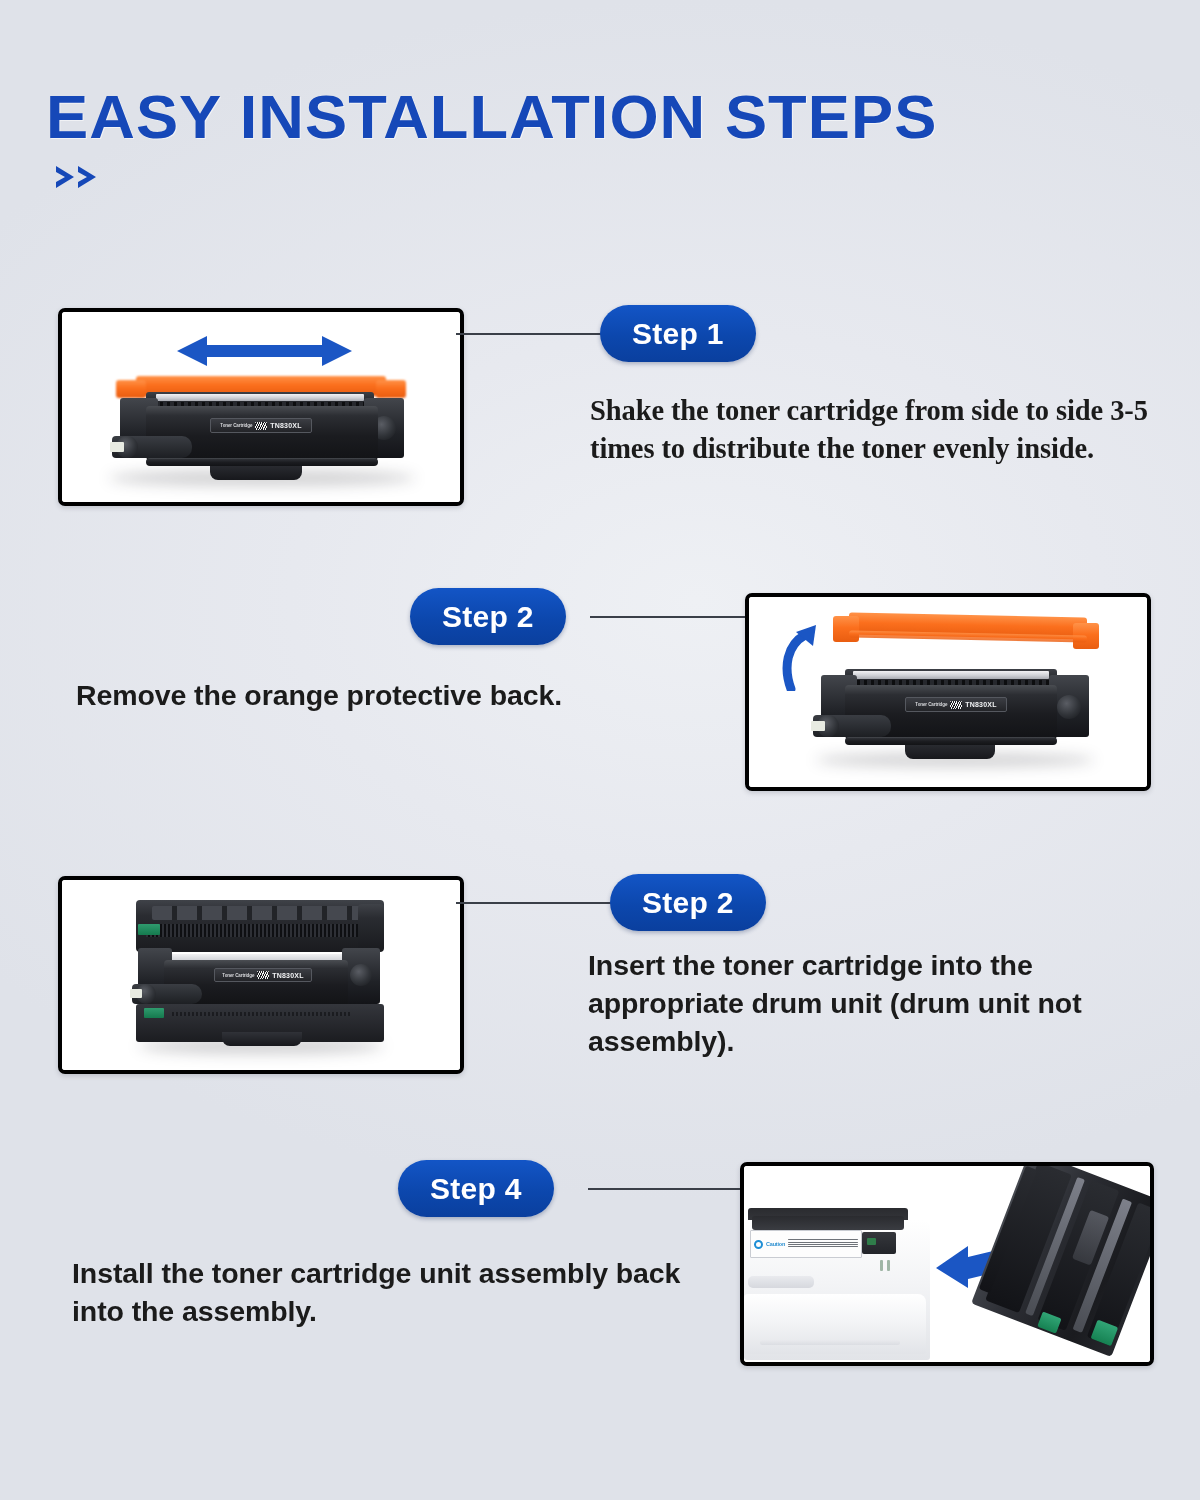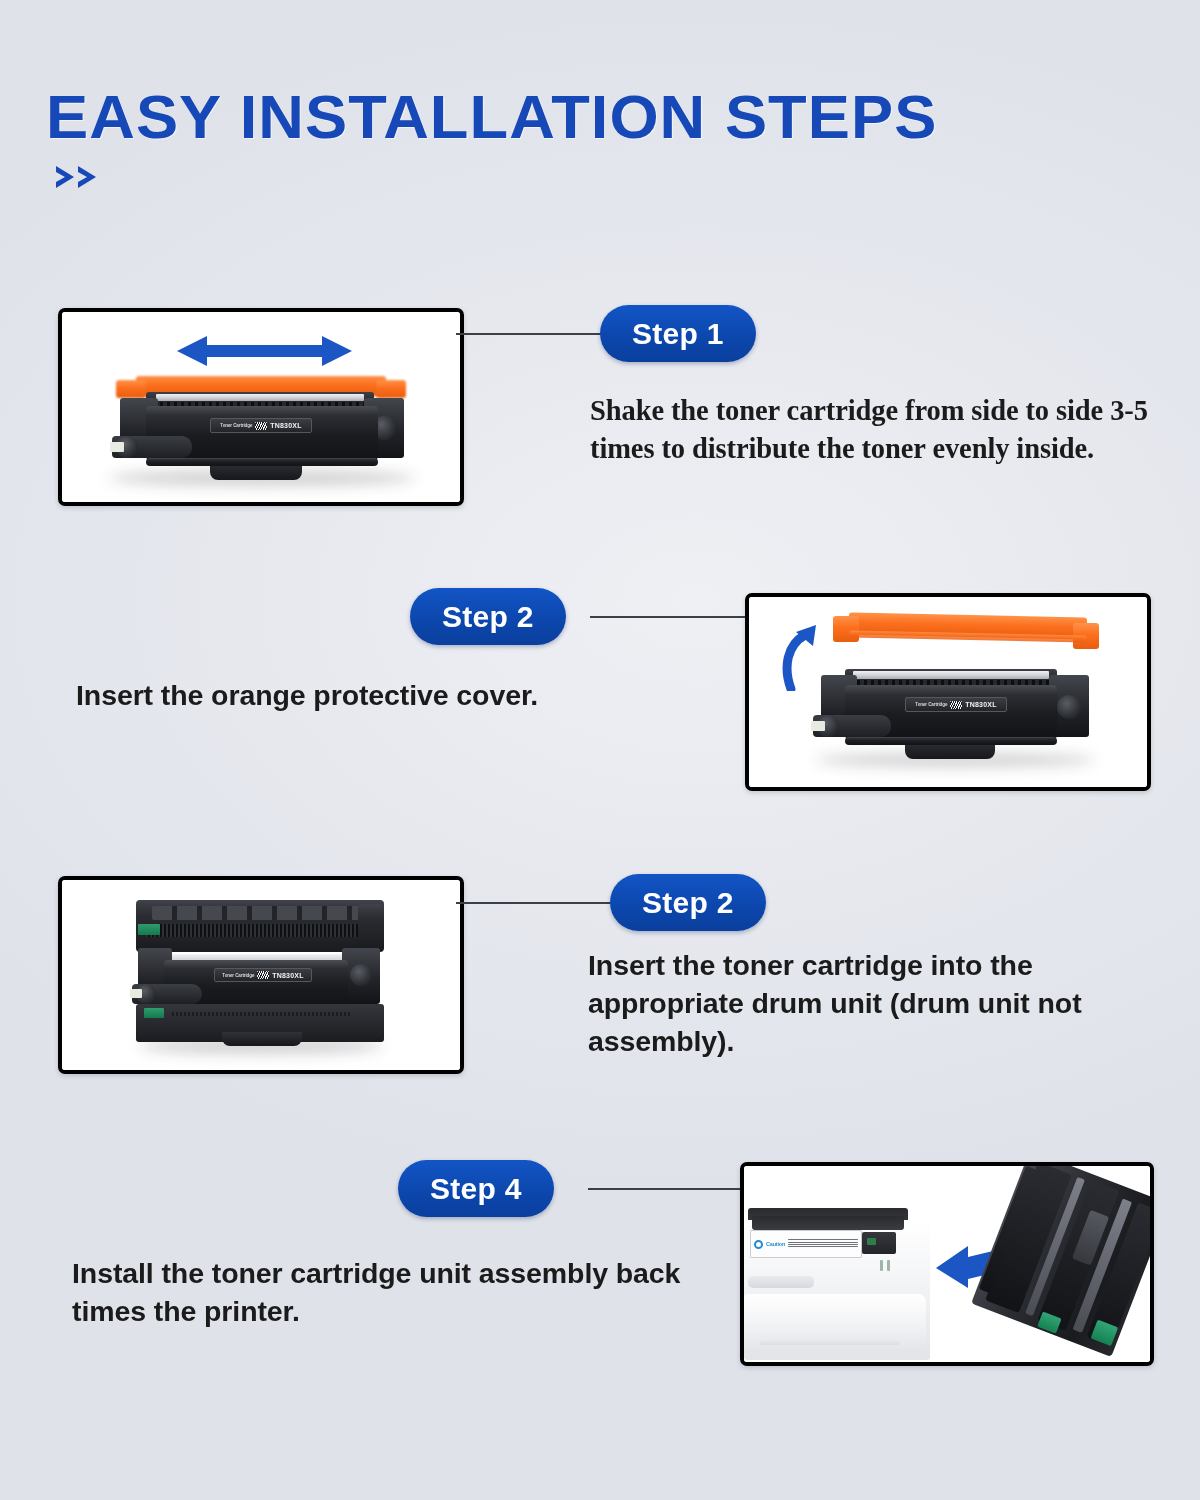--- a/index.html
+++ b/index.html
@@ -281,21 +281,21 @@
 </div>
 
 <div class="row">
 
   <div class="badge" style="left:410px;top:588px;">
     <span>Step 2</span>
   </div>
 
   <div class="connector" style="left:590px;top:616px;width:155px;"></div>
 
-  <div class="desc" style="left:76px;top:676px;width:620px;">Insert the orange protective cover.</div>
+  <div class="desc" style="left:76px;top:676px;width:620px;">Remove the orange protective back.</div>
 
   <div class="frame" style="left:745px;top:593px;width:398px;height:190px;">
     <div class="photo">
 
       <svg class="arrow-svg" style="left:30px;top:22px;" width="40" height="72" viewBox="0 0 40 72">
         <path d="M12 70 C4 48, 8 26, 26 16" stroke="#1b56c4" stroke-width="9" fill="none" stroke-linecap="round"></path>
         <path d="M37 6 L34 27 L17 13 Z" fill="#1b56c4"></path>
       </svg>
 
       <div class="toner" style="left:82px;top:16px;width:270px;height:40px;">
@@ -384,21 +384,21 @@
 </div>
 
 <div class="row">
 
   <div class="badge" style="left:398px;top:1160px;">
     <span>Step 4</span>
   </div>
 
   <div class="connector" style="left:588px;top:1188px;width:152px;"></div>
 
-  <div class="desc" style="left:72px;top:1254px;width:640px;">Install the toner cartridge unit assembly back times the printer.</div>
+  <div class="desc" style="left:72px;top:1254px;width:640px;">Install the toner cartridge unit assembly back into the assembly.</div>
 
   <div class="frame" style="left:740px;top:1162px;width:406px;height:196px;">
     <div class="photo">
 
       <div class="printer" style="left:-4px;top:42px;width:200px;height:150px;">
         <div class="p-top-dark" style="left:8px;top:0px;width:160px;height:20px;"></div>
         <div class="p-body" style="left:4px;top:12px;width:186px;height:140px;"></div>
         <div class="p-top-dark" style="left:12px;top:8px;width:152px;height:14px;"></div>
 
         <div class="p-label" style="left:10px;top:22px;width:104px;height:22px;display:flex;gap:3px;align-items:center;">

